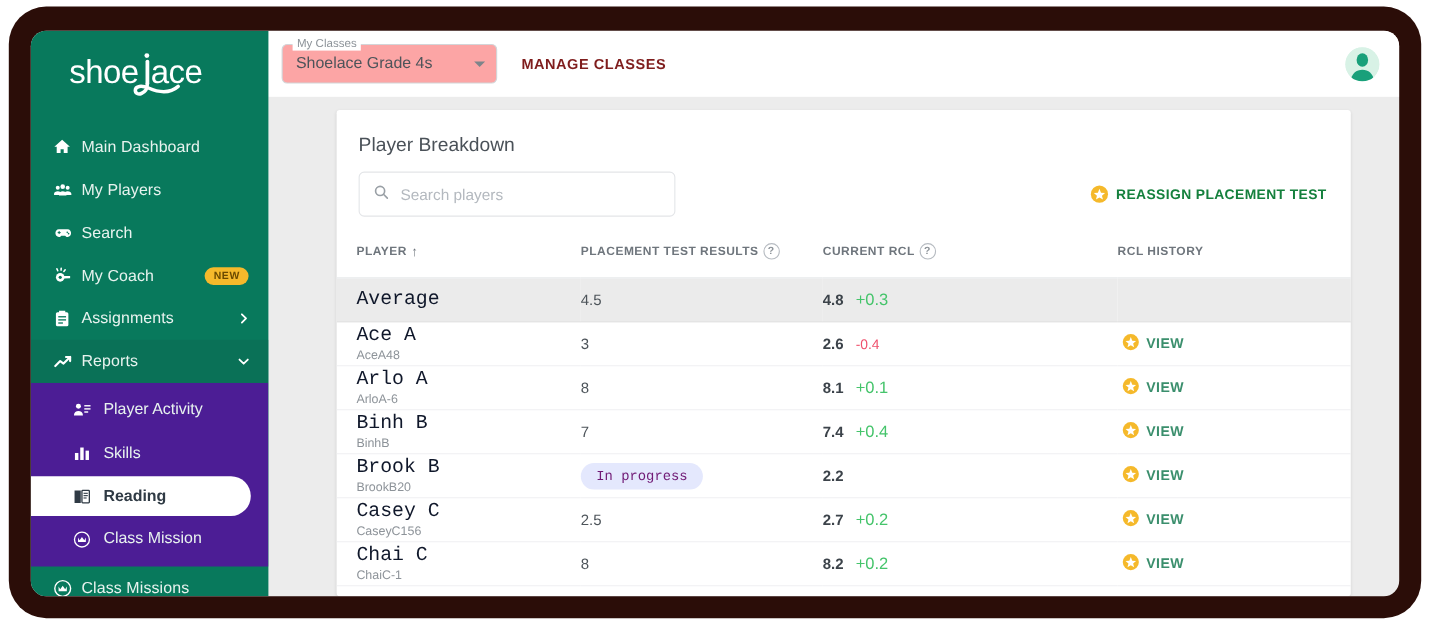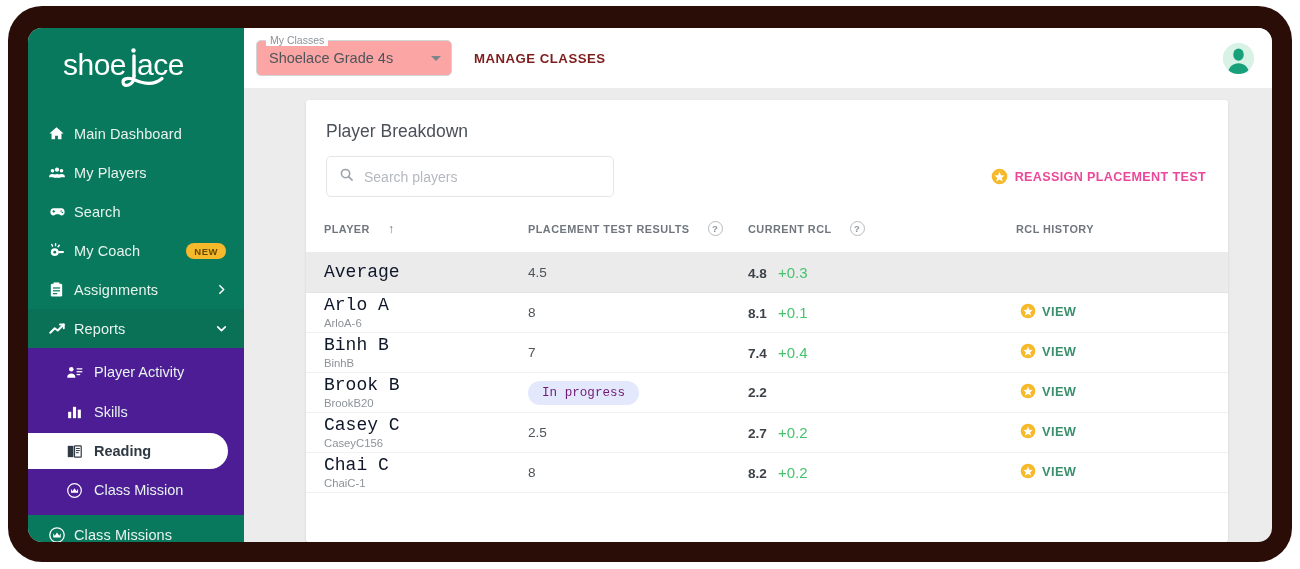--- a/index.html
+++ b/index.html
@@ -162,35 +162,35 @@
   .search-box input {
     border: none; outline: none;
     font-size: 14px; color: #4d545a;
     font-family: "Liberation Sans", sans-serif;
     width: 100%; background: transparent;
   }
   .search-box input::placeholder { color: #b4b9bf; }
   .head-spacer { flex: 1 1 auto; }
   .reassign {
     display: flex; align-items: center; gap: 7px;
-    color: #ec4899; font-size: 12.6px; font-weight: bold;
+    color: #15803d; font-size: 12.6px; font-weight: bold;
     letter-spacing: .35px; cursor: pointer;
     padding-right: 2px;
   }
 
   table { width: 100%; border-collapse: collapse; table-layout: fixed; }
   thead th {
     text-align: left;
     font-size: 10.9px; font-weight: bold;
     color: #6f767d; letter-spacing: .45px;
     padding: 6px 0 16px 0;
     border-bottom: 1px solid #e9ebed;
     vertical-align: middle;
   }
-  thead th .thwrap { display: flex; align-items: center; gap: 18px; }
+  thead th .thwrap { display: flex; align-items: center; gap: 4px; }
   .qmark {
     width: 15px; height: 15px; border-radius: 50%;
     border: 1.2px solid #b6bbc1; color: #8d9399;
     font-size: 9.5px; font-weight: bold;
     display: inline-flex; align-items: center; justify-content: center;
     cursor: pointer;
   }
   .sort-arrow { font-size: 12px; color: #6f767d; }
   th.c-player { width: 222px; padding-left: 18px; }
   th.c-ptr    { width: 220px; }
@@ -473,20 +473,40 @@
                   <td class="c-rcl">
                     <span class="rcl-cell">
                       <span class="rcl-val">4.8</span>
                       <span class="delta-up">+0.3</span>
                     </span>
                   </td>
                   <td class="c-hist"></td>
                 </tr>
                 <tr>
                   <td class="c-player">
+                    <div class="pname">Ace A</div>
+                    <div class="puser">AceA48</div>
+                  </td>
+                  <td class="c-ptr"><span>3</span></td>
+                  <td class="c-rcl">
+                    <span class="rcl-cell">
+                      <span class="rcl-val">2.6</span>
+                      <span class="delta-down">-0.4</span>
+                    </span>
+                  </td>
+                  <td class="c-hist"><span class="viewbtn">
+                      <svg class="star" width="16" height="16" viewBox="0 0 24 24">
+                        <circle cx="12" cy="12" r="11" fill="#f5b92b"></circle>
+                        <path d="M12 5.2 L14 10.1 L19.2 10.5 L15.2 13.9 L16.5 19 L12 16.2 L7.5 19 L8.8 13.9 L4.8 10.5 L10 10.1 Z" fill="#ffffff"></path>
+                      </svg>
+                      <span>VIEW</span>
+                    </span></td>
+                </tr>
+                <tr>
+                  <td class="c-player">
                     <div class="pname">Arlo A</div>
                     <div class="puser">ArloA-6</div>
                   </td>
                   <td class="c-ptr"><span>8</span></td>
                   <td class="c-rcl">
                     <span class="rcl-cell">
                       <span class="rcl-val">8.1</span>
                       <span class="delta-up">+0.1</span>
                     </span>
                   </td>

